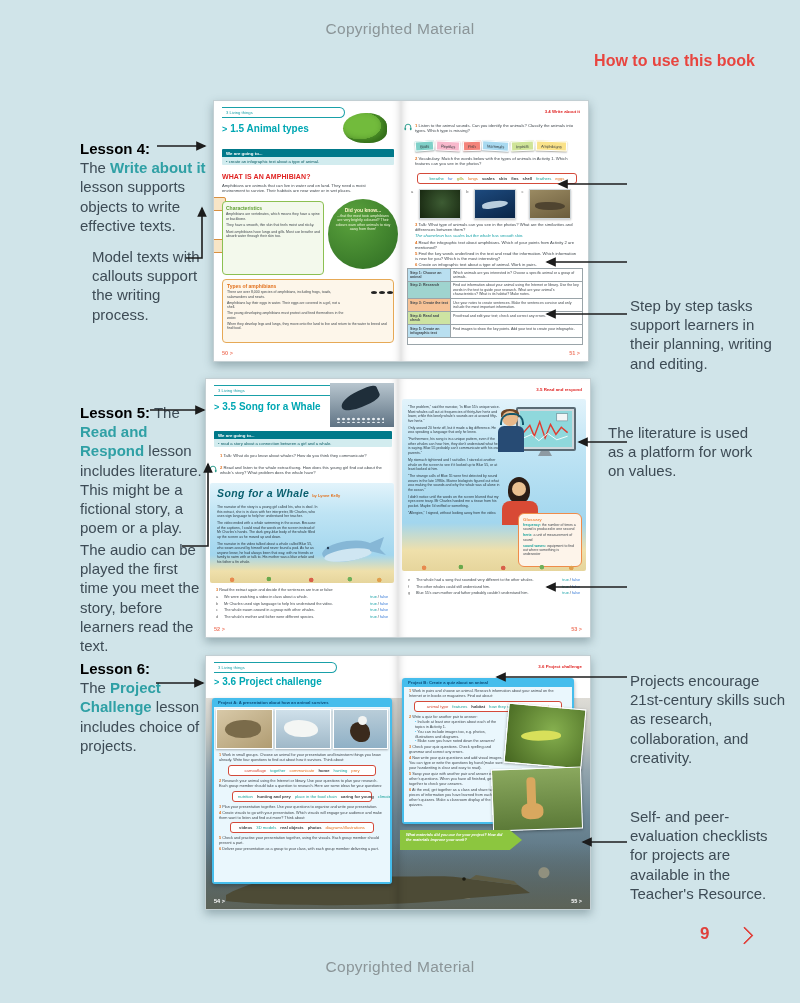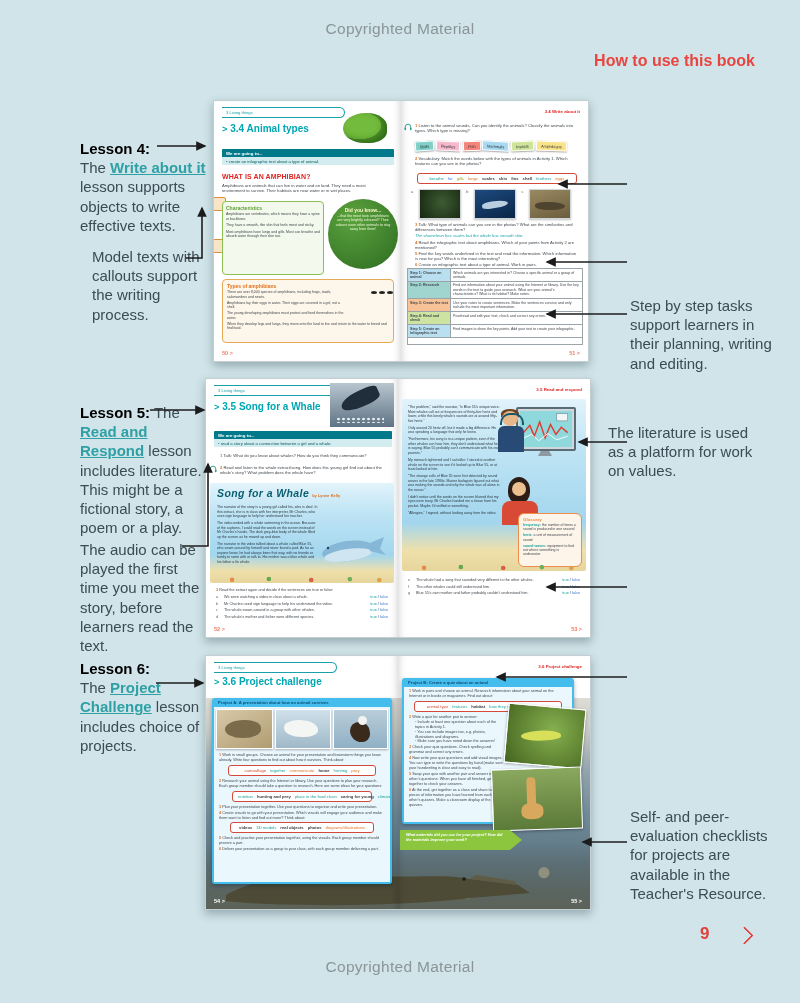--- a/index.html
+++ b/index.html
@@ -6,21 +6,21 @@
   .canvas{position:relative;width:800px;height:1003px;background:#d0e4e9;font-family:"Liberation Sans",sans-serif;overflow:hidden;}
   .abs{position:absolute;}
   
   .copy{position:absolute;left:0;right:0;text-align:center;color:#8b9598;font-size:15.5px;letter-spacing:.3px;}
   .copy.top{top:20px;} .copy.bot{top:958px;}
   .howto{position:absolute;top:52px;right:45px;color:#e8453f;font-weight:bold;font-size:16px;}
   .folio{position:absolute;top:924px;left:700px;color:#e0413c;font-weight:bold;font-size:17px;}
   .navchev{position:absolute;top:929px;left:738px;width:11px;height:11px;border-top:2.6px solid #e0413c;border-right:2.6px solid #e0413c;transform:rotate(45deg);border-radius:1px;}
   
   .lc,.rc{position:absolute;color:#3d4b55;font-size:15px;line-height:1.28;}
-  .lc .hl,.rc .hl{color:#2fa0a5;font-weight:bold;text-decoration:underline;}
+  .lc .hl,.rc .hl{color:#2fa0a5;font-weight:bold;}
   .lc .lbl{color:#000000;font-weight:bold;}
   .blk{display:block;}
   
   .spread{position:absolute;background:#fff;border:1px solid #c3cfd3;box-shadow:0 4px 9px rgba(50,75,85,.38);color:#41484e;overflow:hidden;}
   .s1{left:213px;top:100px;width:374px;height:260px;}
   .s2{left:205px;top:378px;width:384px;height:258px;}
   .s3{left:205px;top:655px;width:384px;height:253px;}
   .pg{position:absolute;top:0;bottom:0;width:50%;}
   .pg.l{left:0;box-shadow:inset -7px 0 9px -7px rgba(0,0,0,.22);}
   .pg.r{right:0;box-shadow:inset 7px 0 9px -7px rgba(0,0,0,.22);}
@@ -143,26 +143,27 @@
   <div class="lc" style="left:80px;top:403px;width:124px;">
     <span class="lbl">Lesson 5:</span><span> The </span><span class="hl">Read and Respond</span><span> lesson includes literature. This might be a fictional story, a poem or a play.</span>
   </div>
   <div class="lc" style="left:80px;top:540px;width:128px;">The audio can be played the first time you meet the story, before learners read the text.</div>
   <div class="lc" style="left:80px;top:659px;width:124px;">
     <span class="lbl blk">Lesson 6:</span><span>The </span><span class="hl">Project Challenge</span><span> lesson includes choice of projects.</span>
   </div>
 
   <div class="rc" style="left:630px;top:296px;width:150px;">Step by step tasks support learners in their planning, writing and editing.</div>
   <div class="rc" style="left:608px;top:423px;width:156px;">The literature is used as a platform for work on values.</div>
+  <div class="rc" style="left:630px;top:671px;width:156px;">Projects encourage 21st-century skills such as research, collaboration, and creativity.</div>
   <div class="rc" style="left:630px;top:807px;width:140px;">Self- and peer-evaluation checklists for projects are available in the Teacher's Resource.</div>
 
   <div class="spread s1">
     <div class="pg l">
       <div class="chap">3 Living things</div>
-      <div class="ttl" style="top:22px;"><span class="gt">&gt;</span><span>3.4 Animal types</span></div>
+      <div class="ttl" style="top:22px;"><span class="gt">&gt;</span><span>1.5 Animal types</span></div>
       <div class="frog1"></div>
       <div class="goal" style="top:48px;width:172px;">
         <div class="hd">We are going to...</div>
         <div class="bd">• create an infographic text about a type of animal.</div>
       </div>
       <div class="redhead" style="left:8px;top:72px;">WHAT IS AN AMPHIBIAN?</div>
       <div class="abs t4" style="left:8px;top:82px;width:150px;">Amphibians are animals that can live in water and on land. They need a moist environment to survive. Their habitats are near water or in wet places.</div>
       <div class="tag1" style="top:96px;"></div>
       <div class="tag1" style="top:138px;"></div>
       <div class="charbox">

